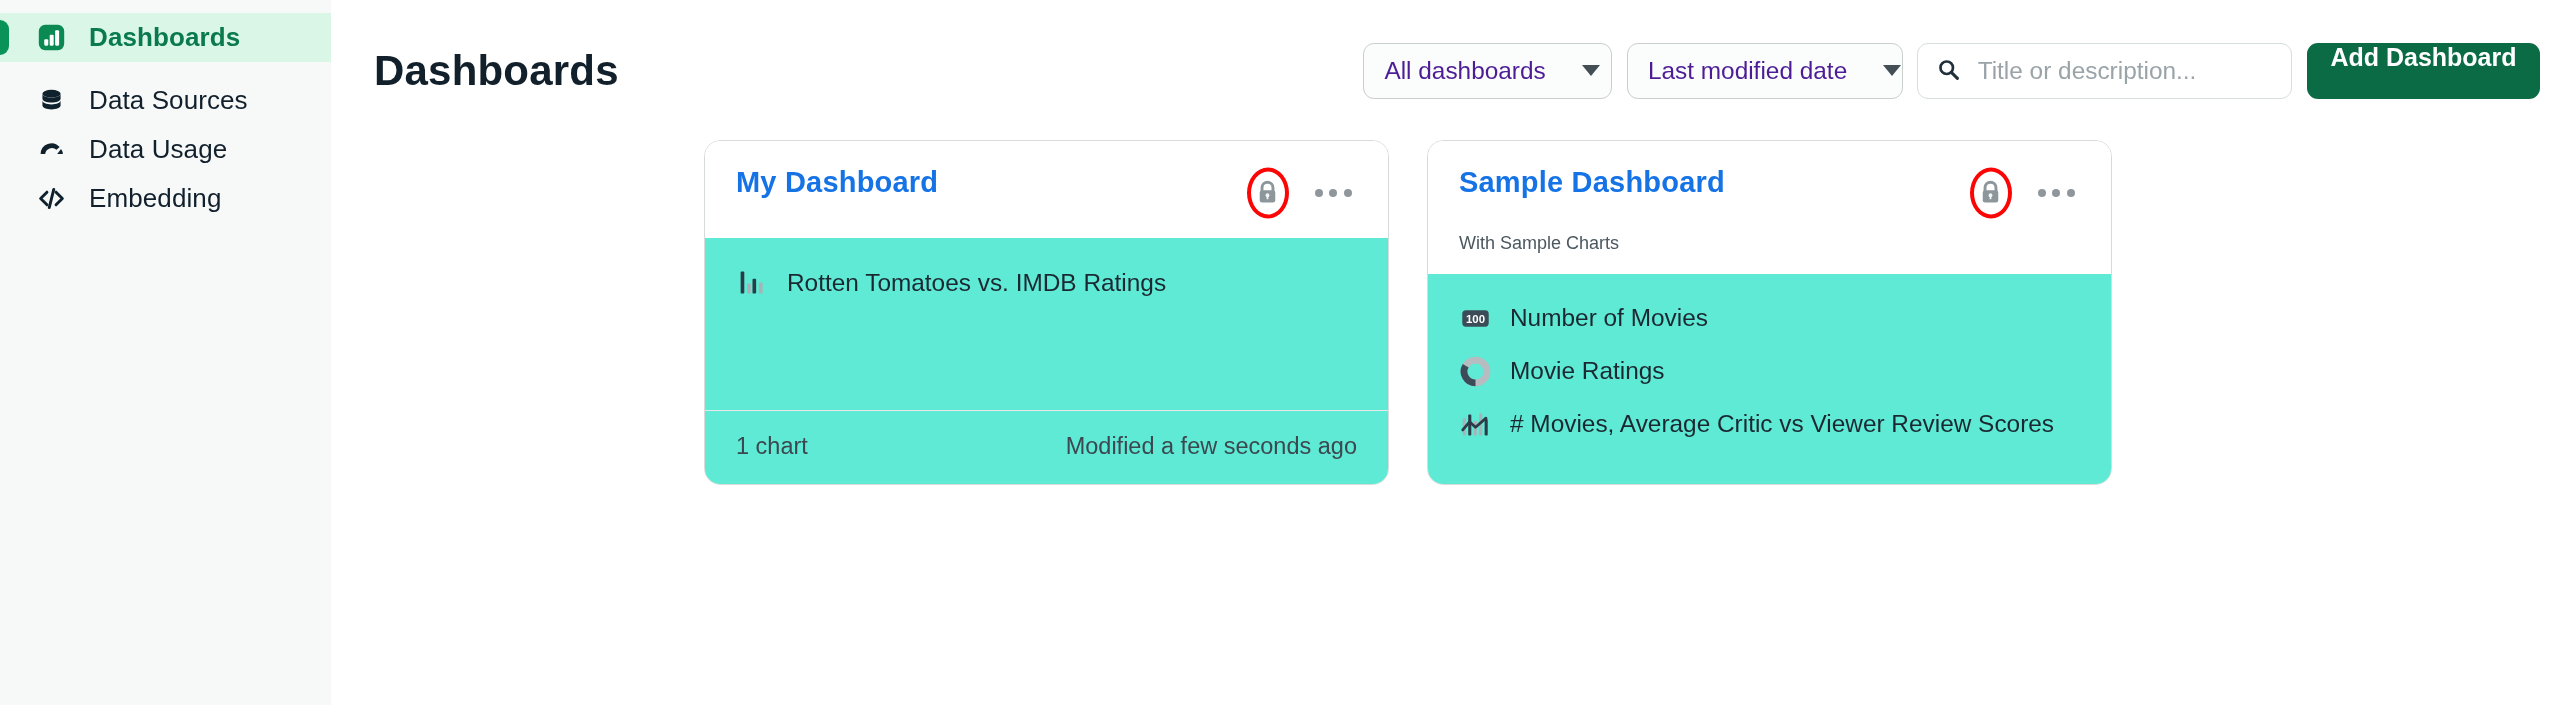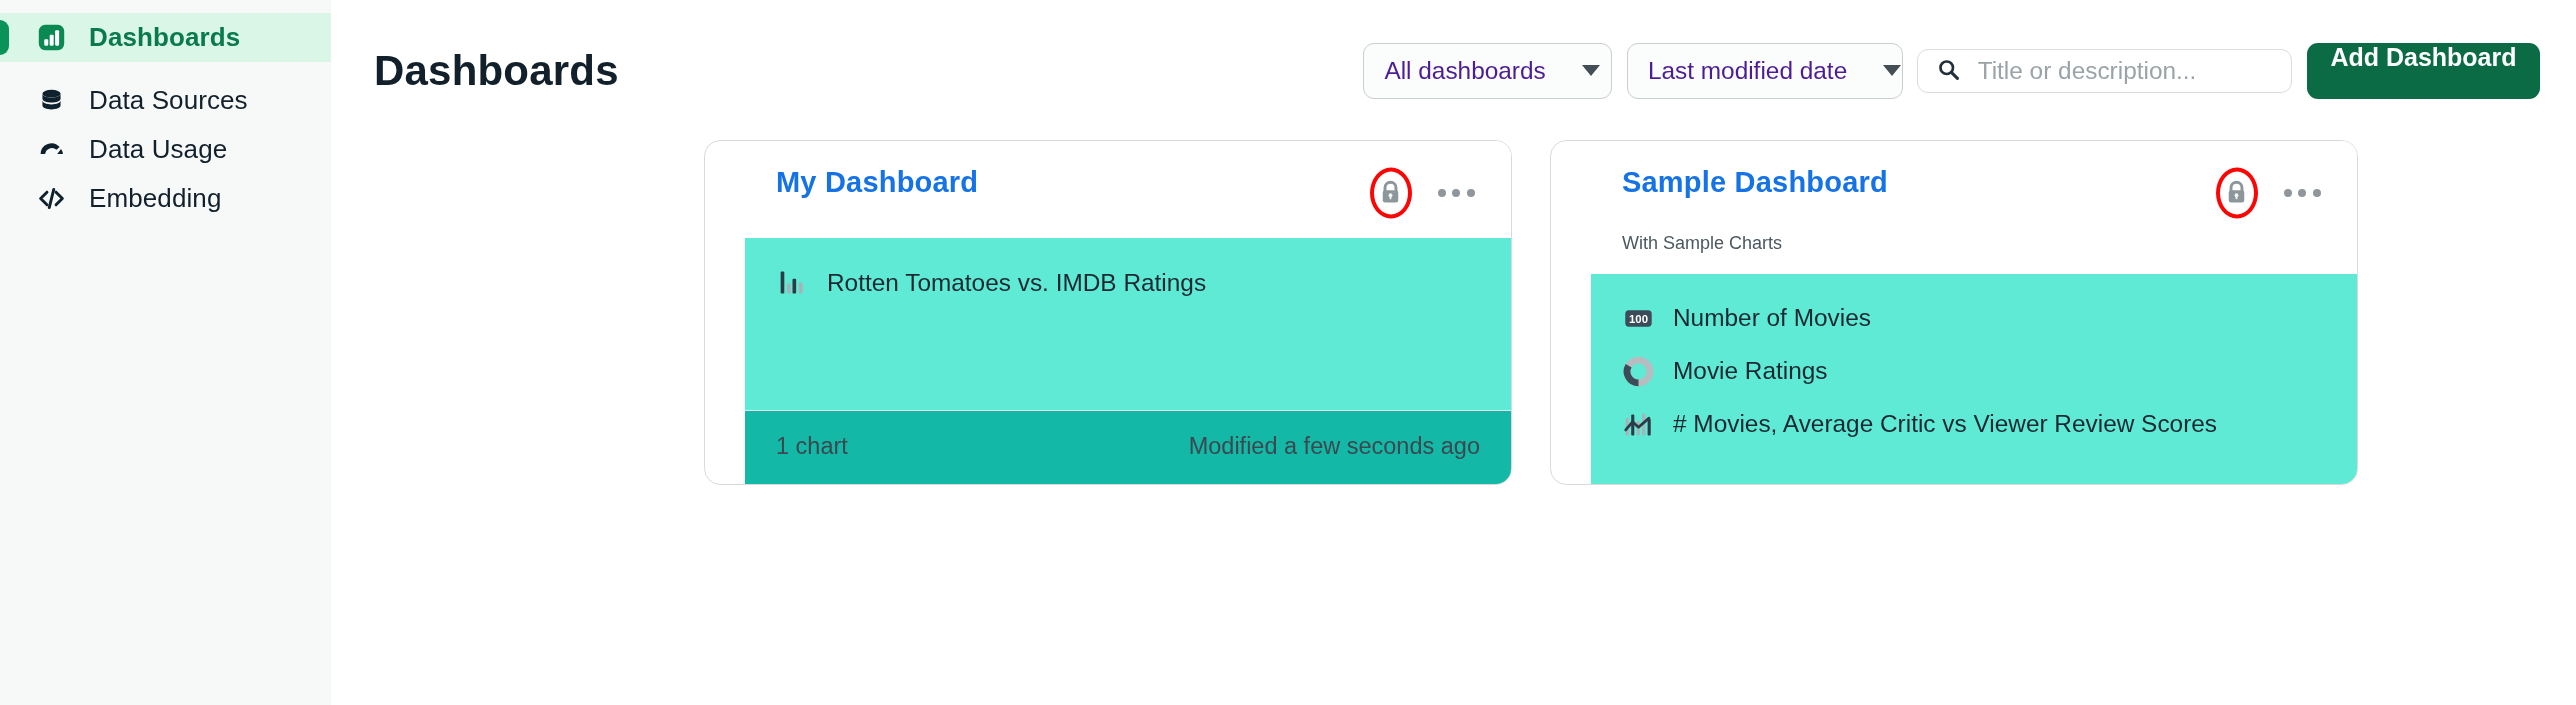--- a/index.html
+++ b/index.html
@@ -119,21 +119,21 @@
   }
   .caret {
     width: 0; height: 0;
     border-left: 9px solid transparent;
     border-right: 9px solid transparent;
     border-top: 11px solid #444e55;
     margin-left: auto;
   }
 
   .search-box {
-    height: 44px;
+    height: 56px;
     width: 375px;
     border: 1.4px solid #d8dedc;
     border-radius: 11px;
     background: #ffffff;
     display: flex;
     align-items: center;
     padding: 0 18px;
     gap: 16.3px;
     cursor: text;
   }
@@ -176,28 +176,27 @@
   
   .cards {
     display: flex;
     gap: 38px;
     padding-left: 330px;
     margin-top: 3.6px;
   }
   
 
   .card {
-    width: 808px;
+    width: 685px;
     border: 1.4px solid #d6dbd9;
     border-radius: 16.3px;
     background: #ffffff;
     overflow: hidden;
     display: flex;
     flex-direction: column;
-    padding-left: 40px;
   }
 
   .card-head {
     padding: 25px 31px 20px 31px;
     background: #ffffff;
     position: relative;
   }
   .card-head-row {
     display: flex;
     align-items: flex-start;
@@ -267,21 +266,21 @@
     color: #1b2832;
     white-space: nowrap;
   }
   .chart-icon {
     width: 33px; height: 33px;
     flex: 0 0 33px;
     display: flex; align-items: center; justify-content: center;
   }
 
   .card-foot {
-    background: #14b8a6;
+    background: #5eead4;
     border-top: 1.4px solid #e6e9e8;
     display: flex;
     align-items: center;
     padding: 22px 31px 23.5px 31px;
   }
   .foot-left, .foot-right {
     font-size: 23.5px;
     color: #3c4850;
   }
   .foot-right { margin-left: auto; }

